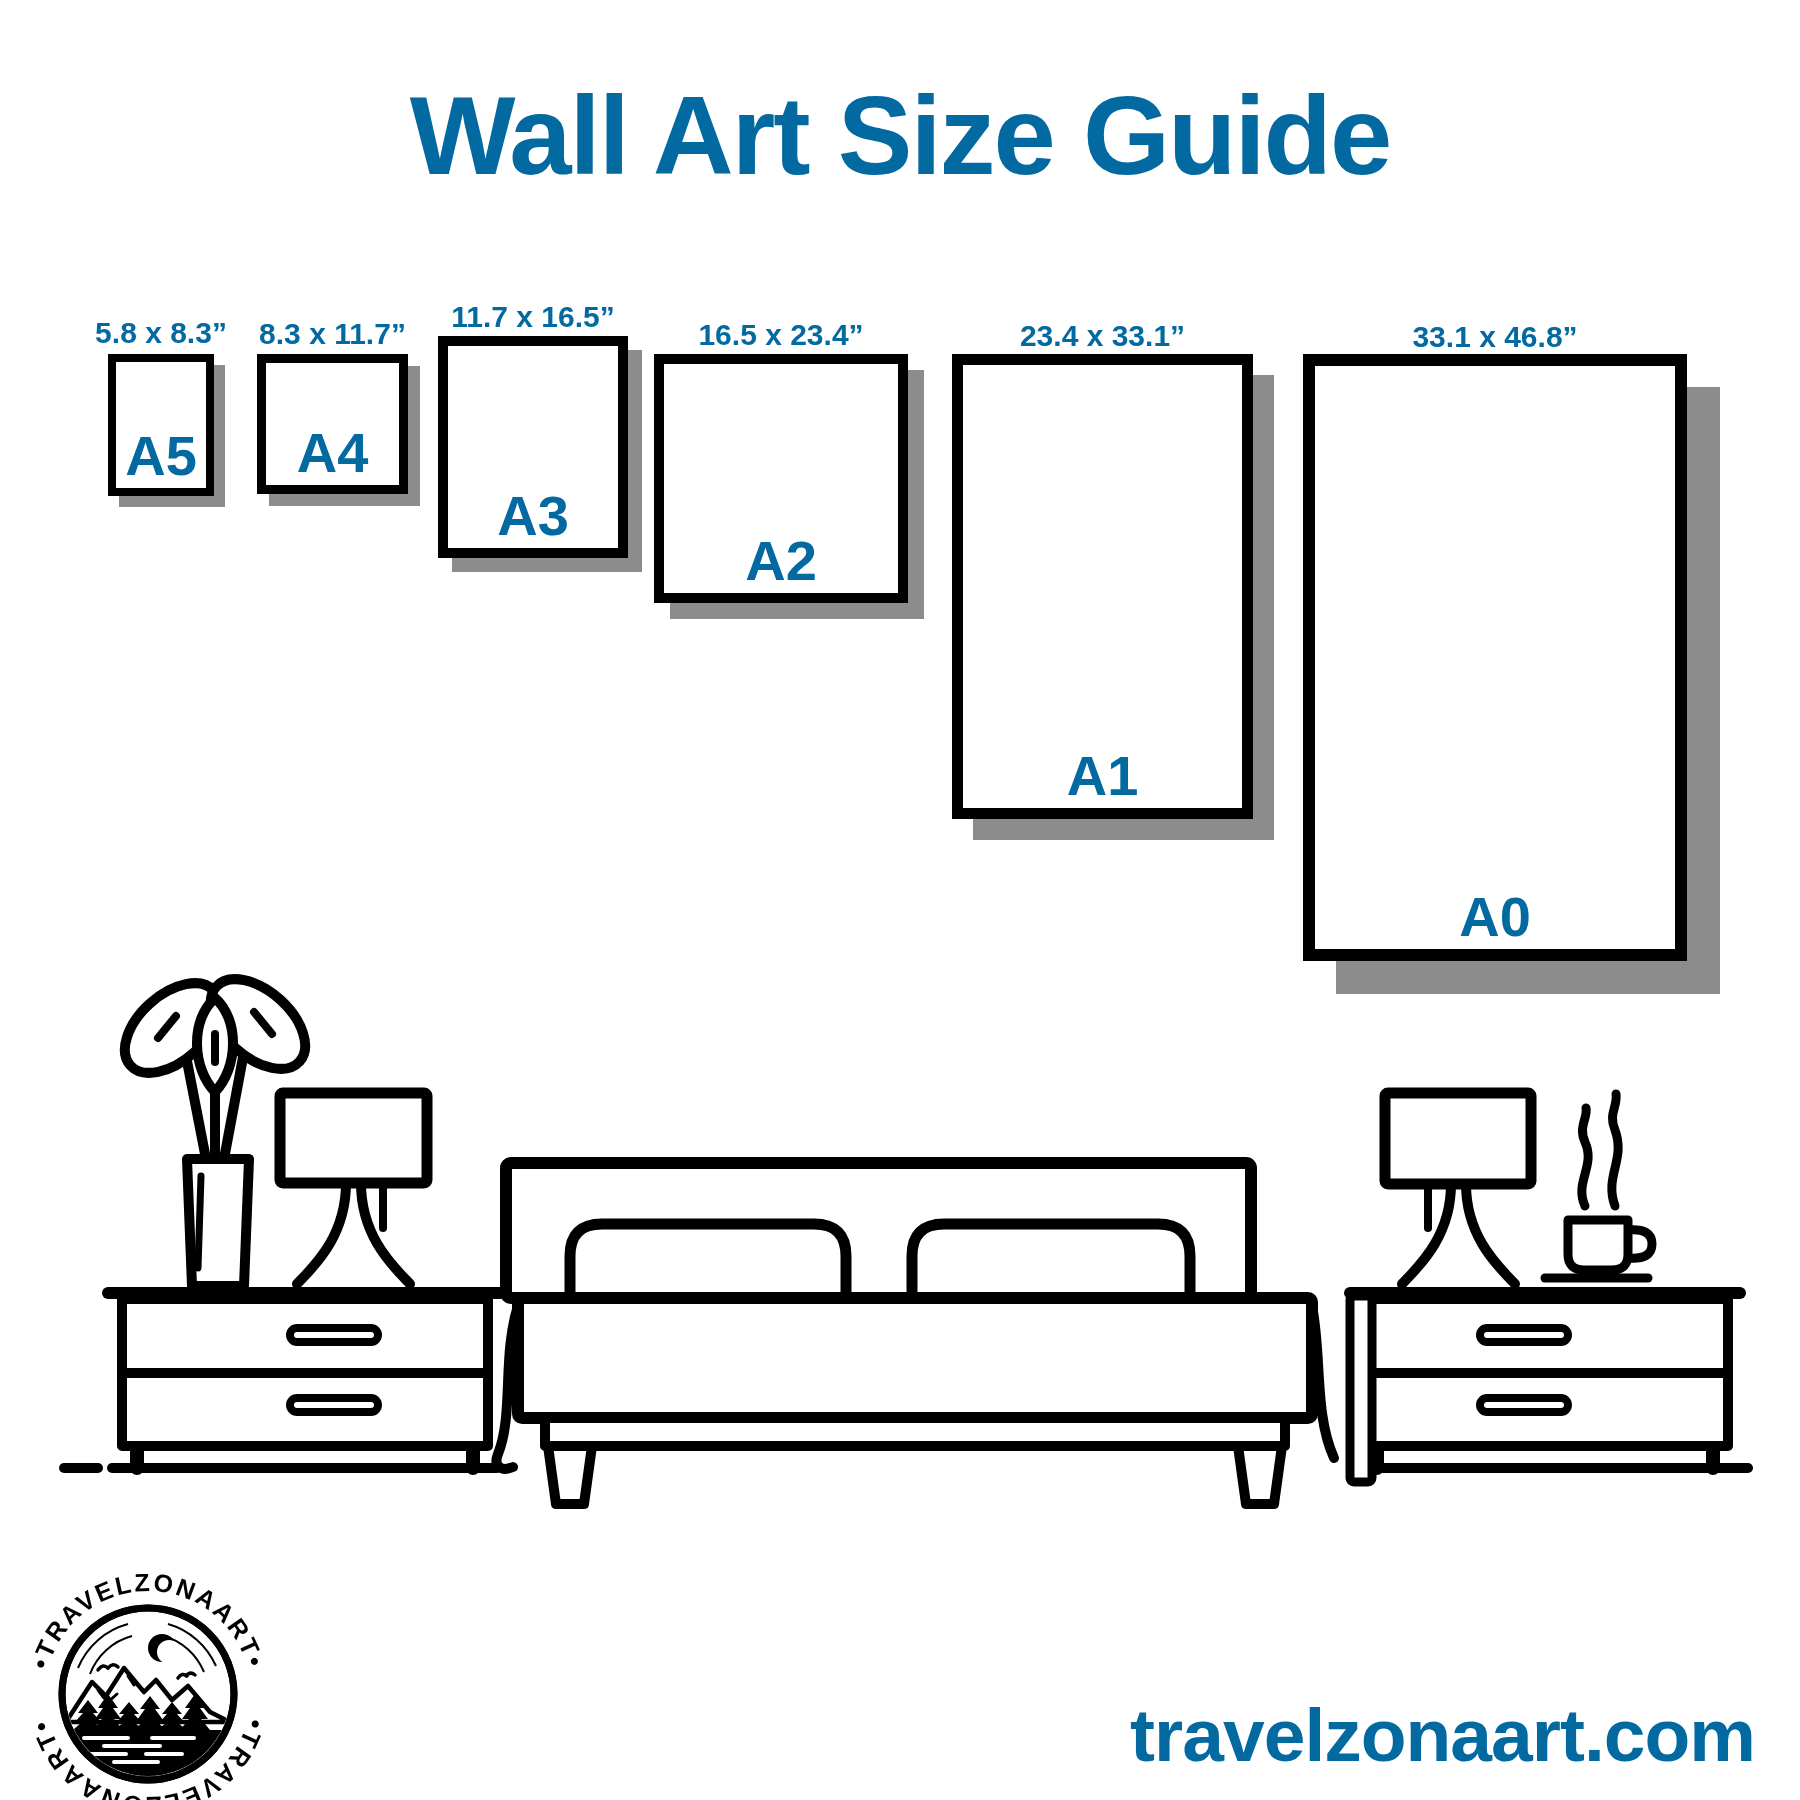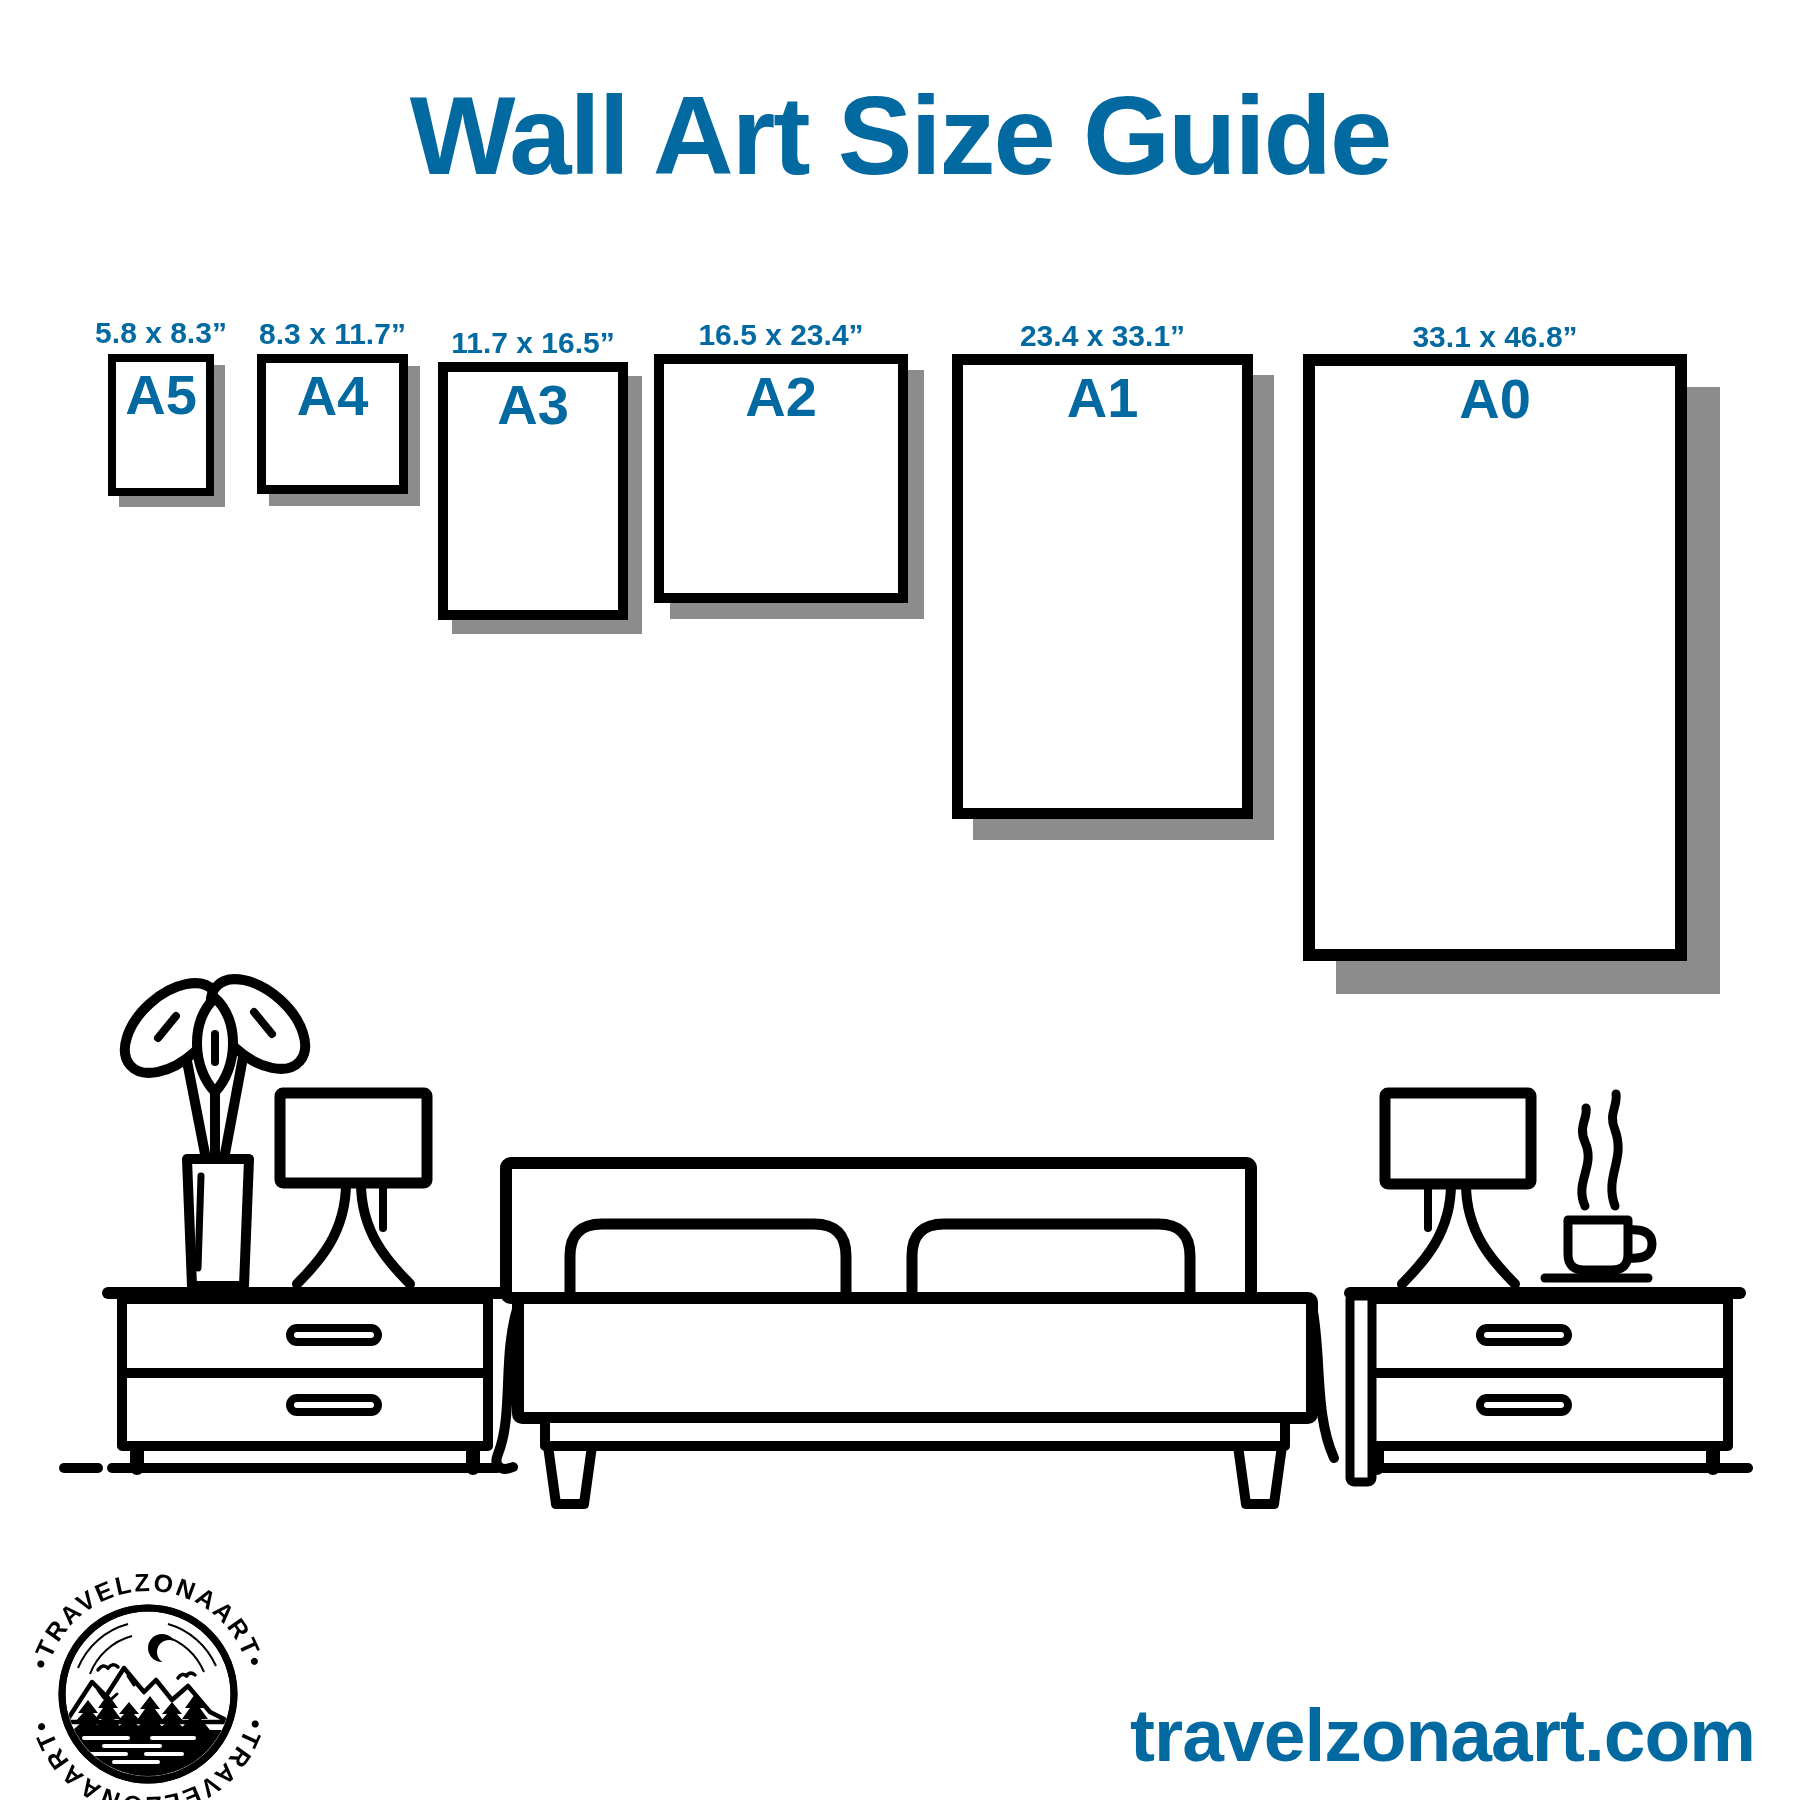--- a/index.html
+++ b/index.html
@@ -6,25 +6,25 @@
   .canvas{
     position:relative;width:1800px;height:1800px;background:#ffffff;
     font-family:"Liberation Sans",sans-serif;color:#0369a1;overflow:hidden;margin-top:16px;
   }
   .title{
     position:absolute;left:0;right:0;top:64px;margin:0;text-align:center;
     font-size:112px;font-weight:700;letter-spacing:-2px;line-height:1;
   }
   .frame{
     position:absolute;background:#fff;border:9px solid #000;box-sizing:border-box;
-    display:flex;align-items:flex-start;justify-content:center;
+    display:flex;align-items:flex-end;justify-content:center;
   }
   .f-a5{left:108px;top:338px;width:106px;height:142px;border-width:8px;box-shadow:11px 11px 0 0 #8c8c8c;}
   .f-a4{left:257px;top:338px;width:151px;height:140px;border-width:9px;box-shadow:12px 12px 0 0 #8c8c8c;}
-  .f-a3{left:438px;top:346px;width:190px;height:258px;border-width:10px;box-shadow:14px 14px 0 0 #8c8c8c;}
+  .f-a3{left:438px;top:320px;width:190px;height:222px;border-width:10px;box-shadow:14px 14px 0 0 #8c8c8c;}
   .f-a2{left:654px;top:338px;width:254px;height:249px;border-width:10px;box-shadow:16px 16px 0 0 #8c8c8c;}
   .f-a1{left:952px;top:338px;width:301px;height:465px;border-width:11px;box-shadow:21px 21px 0 0 #8c8c8c;}
   .f-a0{left:1303px;top:338px;width:384px;height:607px;border-width:12px;box-shadow:33px 33px 0 0 #8c8c8c;}
   .dim{
     position:absolute;bottom:calc(100% + 12px);left:50%;transform:translateX(-50%);
     font-size:30px;font-weight:700;white-space:nowrap;letter-spacing:0;
   }
   .letter{font-size:56px;font-weight:700;}
   .scene{position:absolute;left:0;top:840px;}
   .logo{position:absolute;left:28px;top:1558px;}

